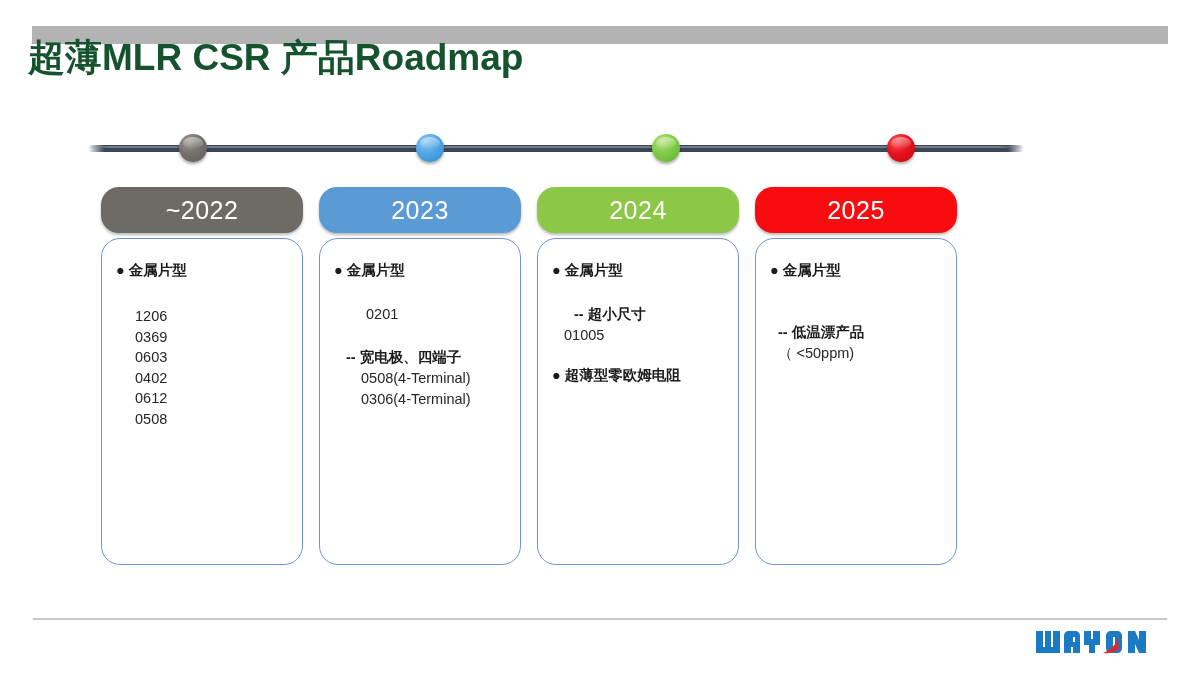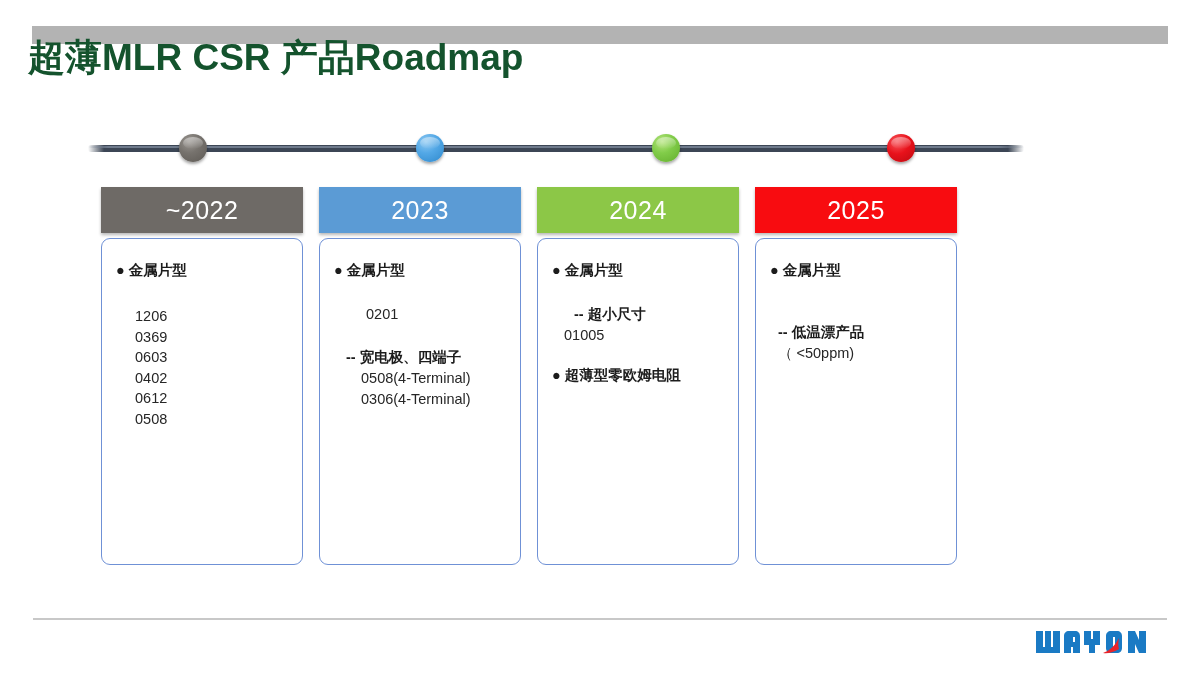--- a/index.html
+++ b/index.html
@@ -103,36 +103,36 @@
     display: flex;
     gap: 16px;
   }
   .column {
     width: 202px;
     display: flex;
     flex-direction: column;
   }
   .col-header {
     height: 46px;
-    border-radius: 0;
+    border-radius: 18px;
     display: flex;
     align-items: center;
     justify-content: center;
     color: #ffffff;
     font-size: 25px;
     letter-spacing: .5px;
     box-shadow: 0 2px 3px rgba(0,0,0,.28);
     position: relative;
     z-index: 2;
   }
   .col-body {
     margin-top: 5px;
     flex: 1;
     border: 1.6px solid #6f91d6;
-    border-radius: 9px;
+    border-radius: 19px;
     background: #ffffff;
     padding: 22px 0 0 0;
     box-sizing: border-box;
   }
   .bullet-line {
     font-size: 14.5px;
     font-weight: bold;
     color: #1c1c1c;
     padding-left: 14px;
     white-space: nowrap;

